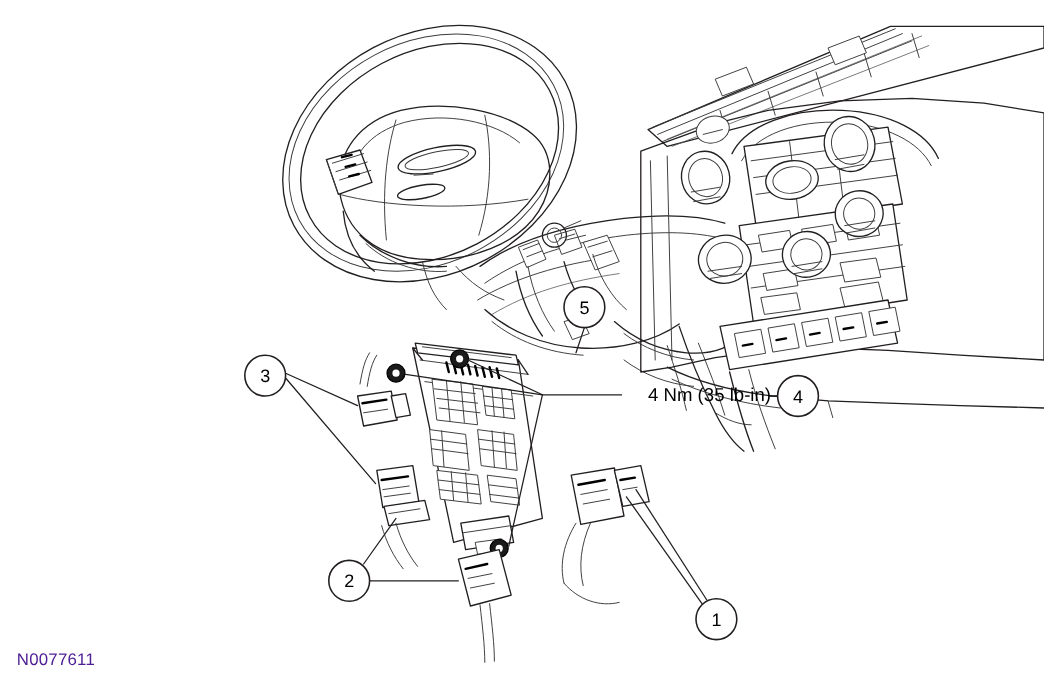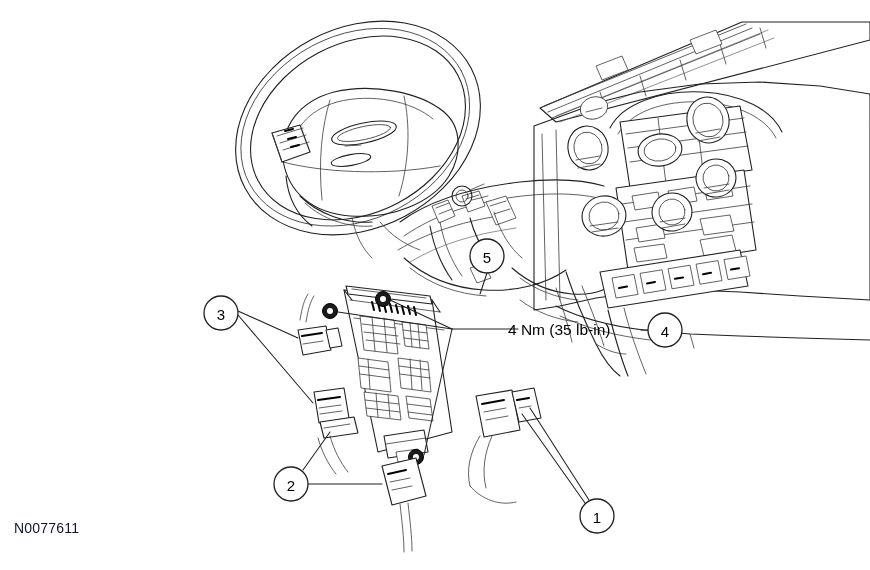--- a/index.html
+++ b/index.html
@@ -5,30 +5,30 @@
 <style>
   html,body{margin:0;padding:0;background:#ffffff;}
   body{
     width:870px;height:570px;position:relative;overflow:hidden;
     font-family:"Liberation Sans", sans-serif;
     color:#000;
   }
   #figure-root{position:absolute;left:0;top:0;width:870px;height:570px;}
   svg#diagram{position:absolute;left:0;top:0;width:870px;height:570px;display:block;}
   .fig-id{
-    position:absolute;left:14px;top:520px;
+    position:absolute;left:14px;top:541px;
     font-family:"Liberation Sans", sans-serif;
-    font-size:14px;letter-spacing:0.2px;color:#0f172a;
+    font-size:14px;letter-spacing:0.2px;color:#4c1d95;
     white-space:nowrap;
   }
   .torque-label{
     position:absolute;
     font-family:"Liberation Sans", sans-serif;
     font-size:15.5px;color:#000;white-space:nowrap;
-    left:508px;top:321px;
+    left:540px;top:321px;
   }
   .callout-num{
     font-family:"Liberation Sans", sans-serif;
     font-size:15px;font-weight:400;fill:#000;
     text-anchor:middle;dominant-baseline:central;
   }
 </style>
 </head>
 <body>
 

